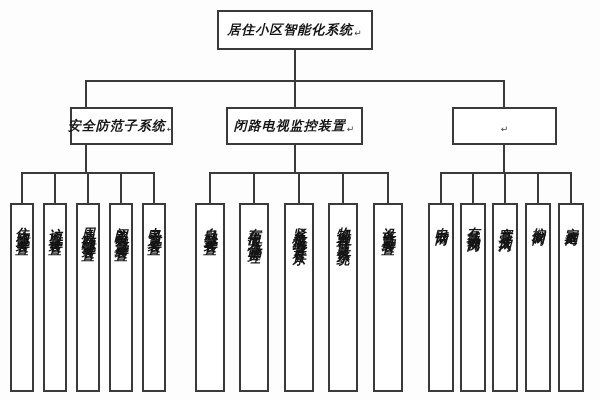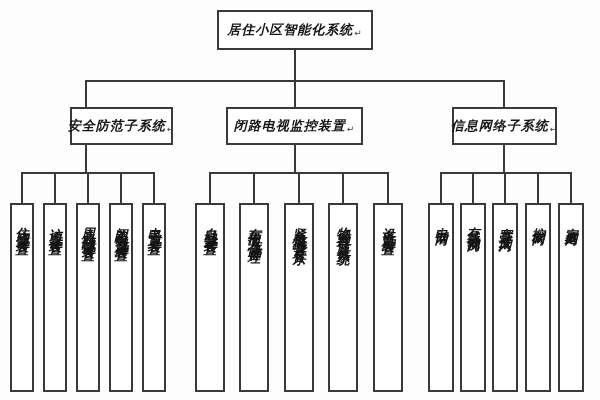--- a/index.html
+++ b/index.html
@@ -71,21 +71,20 @@
 
   <div class="node hnode" style="left:35px; top:107px; width:103px; height:38px;margin-left:35px;">
     <span>安全防范子系统</span>
       <span class="mark">↵</span>
   </div>
   <div class="node hnode" style="left:226px; top:107px; width:137px; height:38px;">
     <span>闭路电视监控装置</span>
       <span class="mark">↵</span>
   </div>
   <div class="node hnode" style="left:452px; top:107px; width:105px; height:38px;">
-    <span>信息网络子系统</span>
       <span class="mark">↵</span>
   </div>
 
   <div class="line" style="left:85px;  top:145px; width:2px; height:27px;"></div>
   <div class="line" style="left:294px; top:145px; width:2px; height:27px;"></div>
   <div class="line" style="left:503px; top:145px; width:2px; height:27px;"></div>
 
   <div class="line" style="left:21px;  top:172px; width:134px; height:2px;"></div>
   <div class="line" style="left:209px; top:172px; width:180px; height:2px;"></div>
   <div class="line" style="left:440px; top:172px; width:132px; height:2px;"></div>

